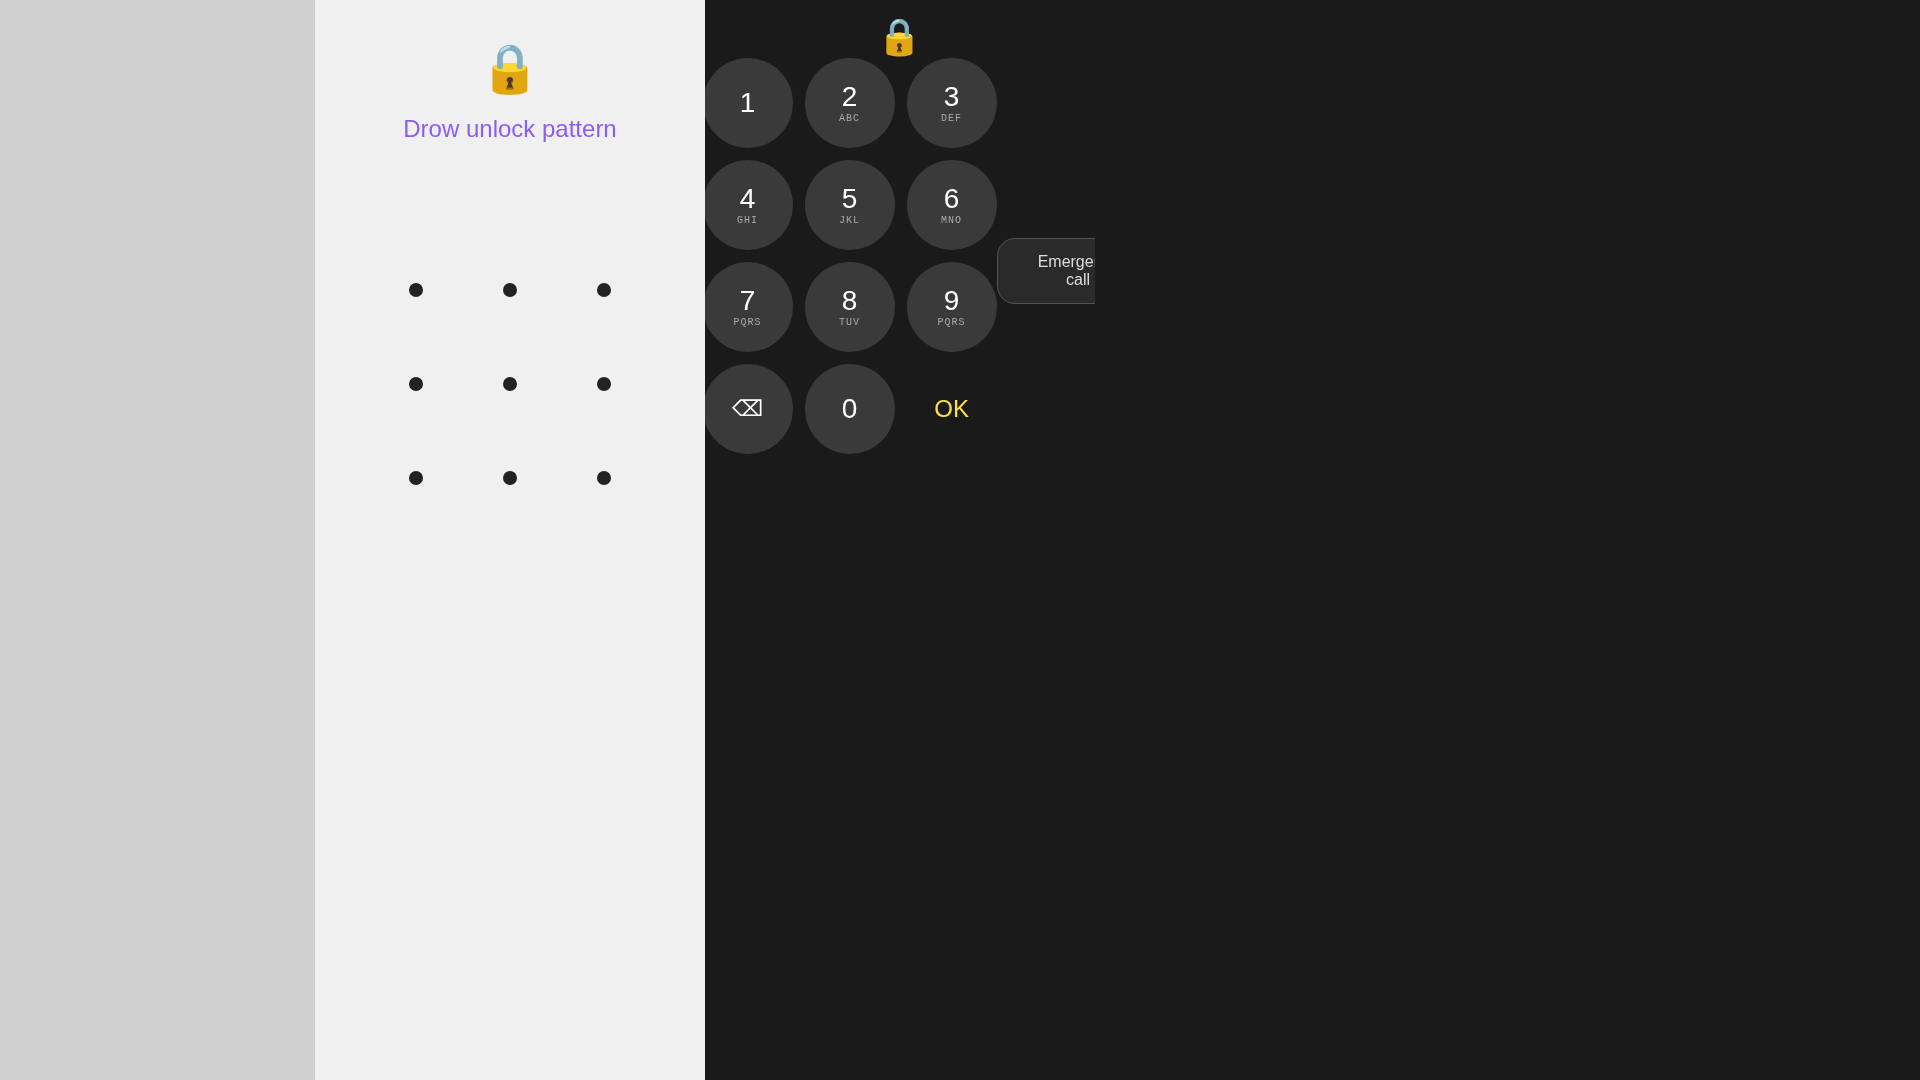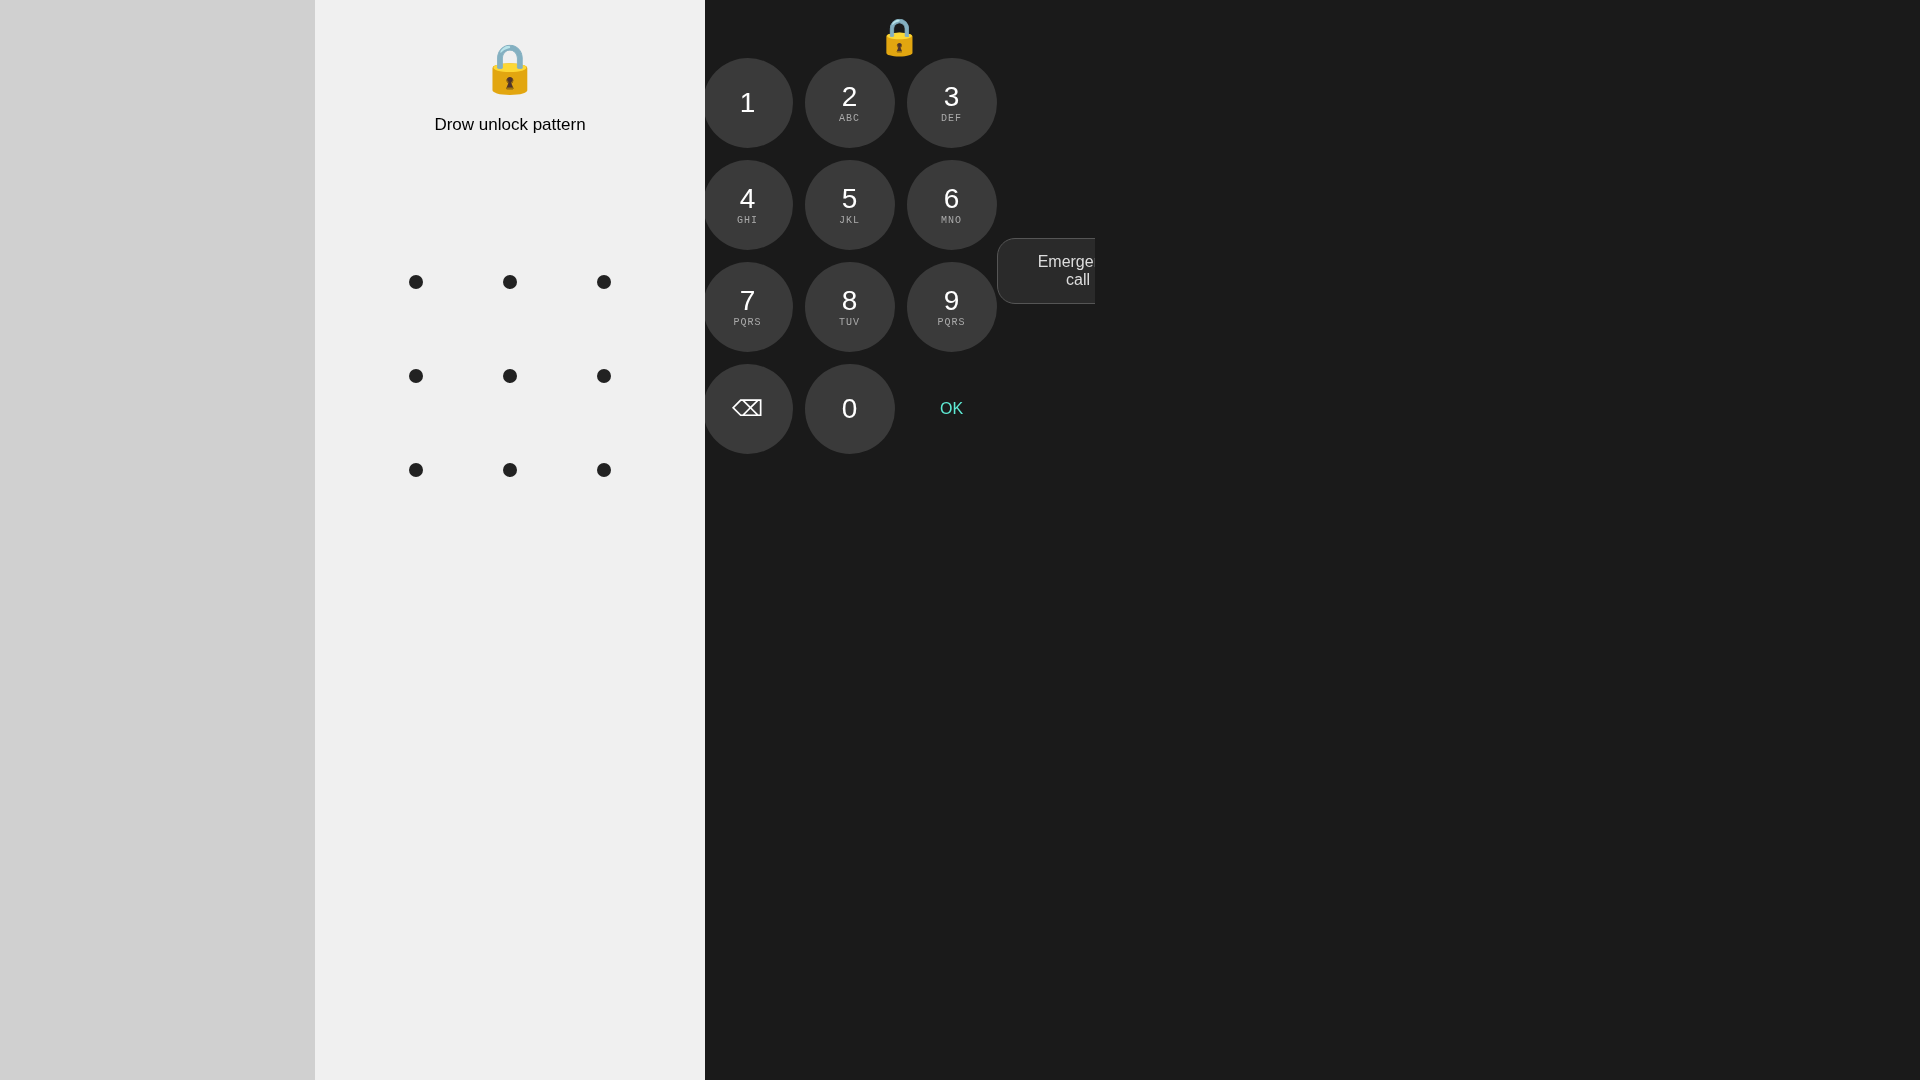--- a/index.html
+++ b/index.html
@@ -37,22 +37,22 @@
       position: relative;
     }
 
     .pattern-lock-icon {
       font-size: 48px;
       color: #333;
       margin-bottom: 18px;
     }
 
     .pattern-title {
-      font-size: 17px;
-      color: #000000;
+      font-size: 24px;
+      color: #8b5cf6;
       font-weight: 400;
       margin-bottom: 60px;
     }
 
     .pattern-grid {
       display: grid;
       grid-template-columns: repeat(3, 1fr);
       gap: 80px;
       margin-top: 80px;
     }
@@ -135,22 +135,22 @@
     .num-btn .letters {
       font-size: 10px;
       color: #aaaaaa;
       letter-spacing: 1px;
       margin-top: 2px;
       font-family: Liberation Mono, monospace;
     }
 
     .num-btn.ok-btn {
       background: transparent;
-      font-size: 16px;
-      color: #5eead4;
+      font-size: 24px;
+      color: #fde047;
       cursor: pointer;
     }
 
     .backspace-btn {
       width: 90px;
       height: 90px;
       border-radius: 50%;
       background: #3a3a3a;
       border: none;
       cursor: pointer;

